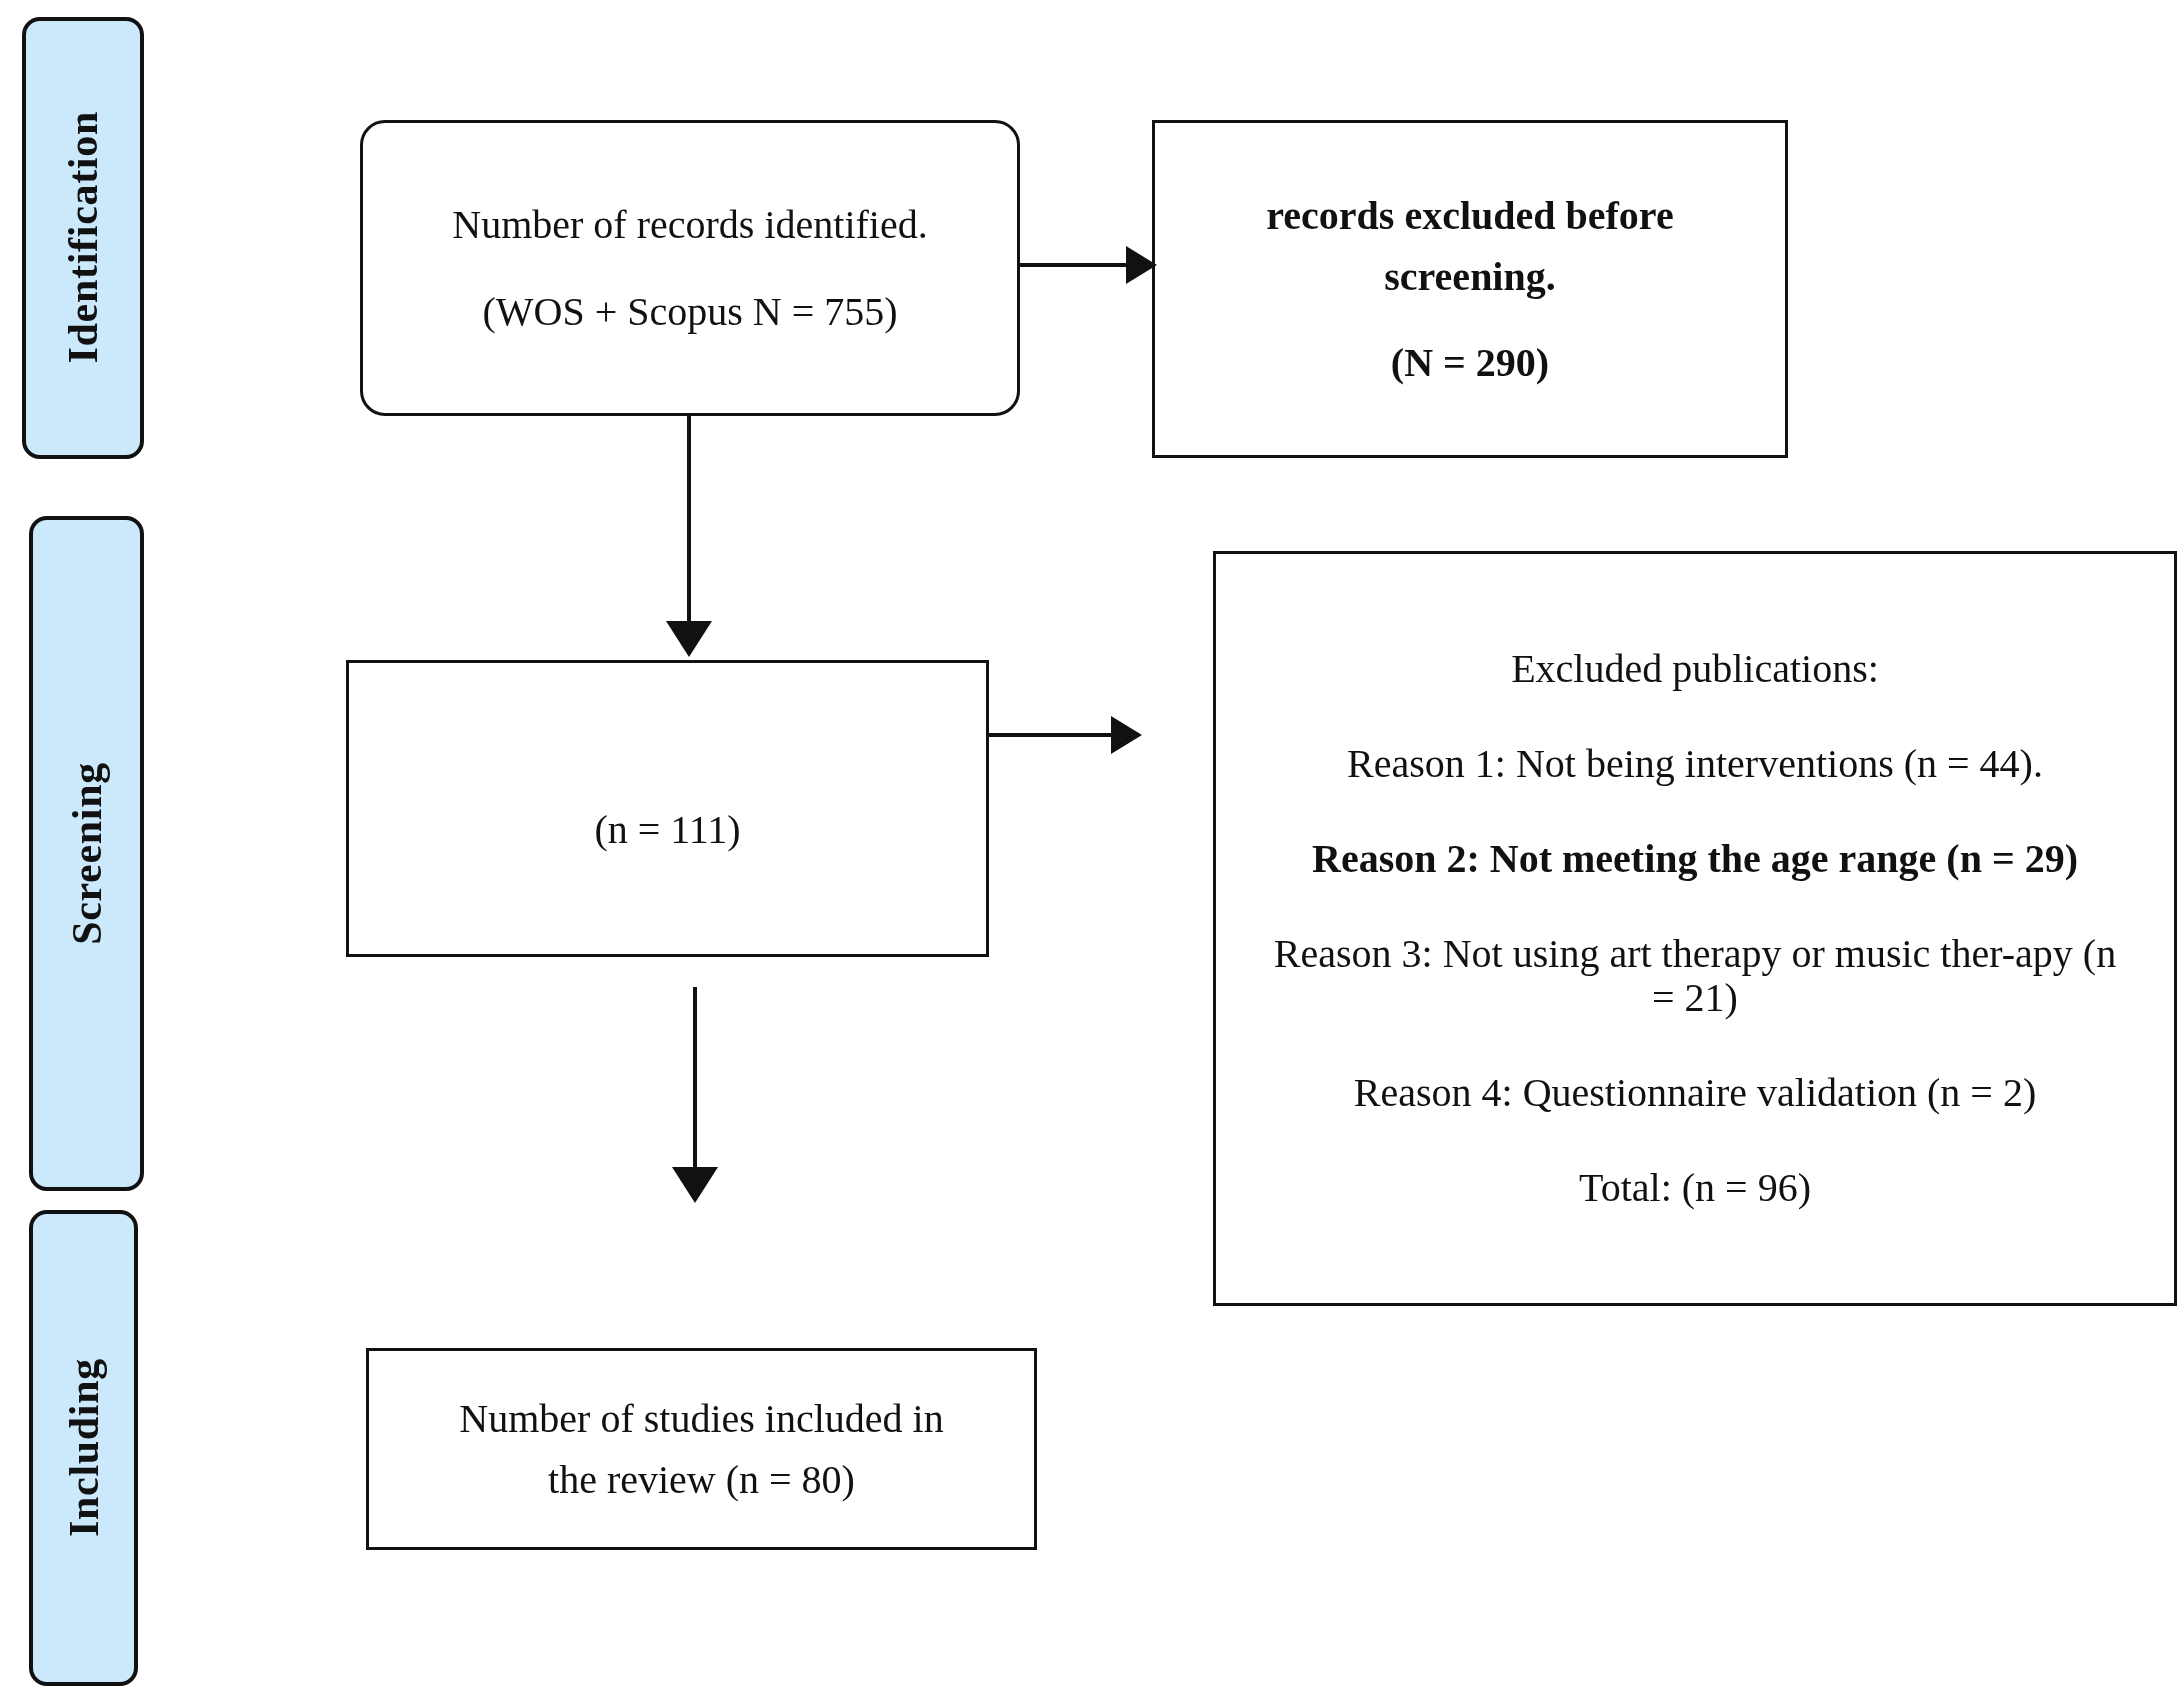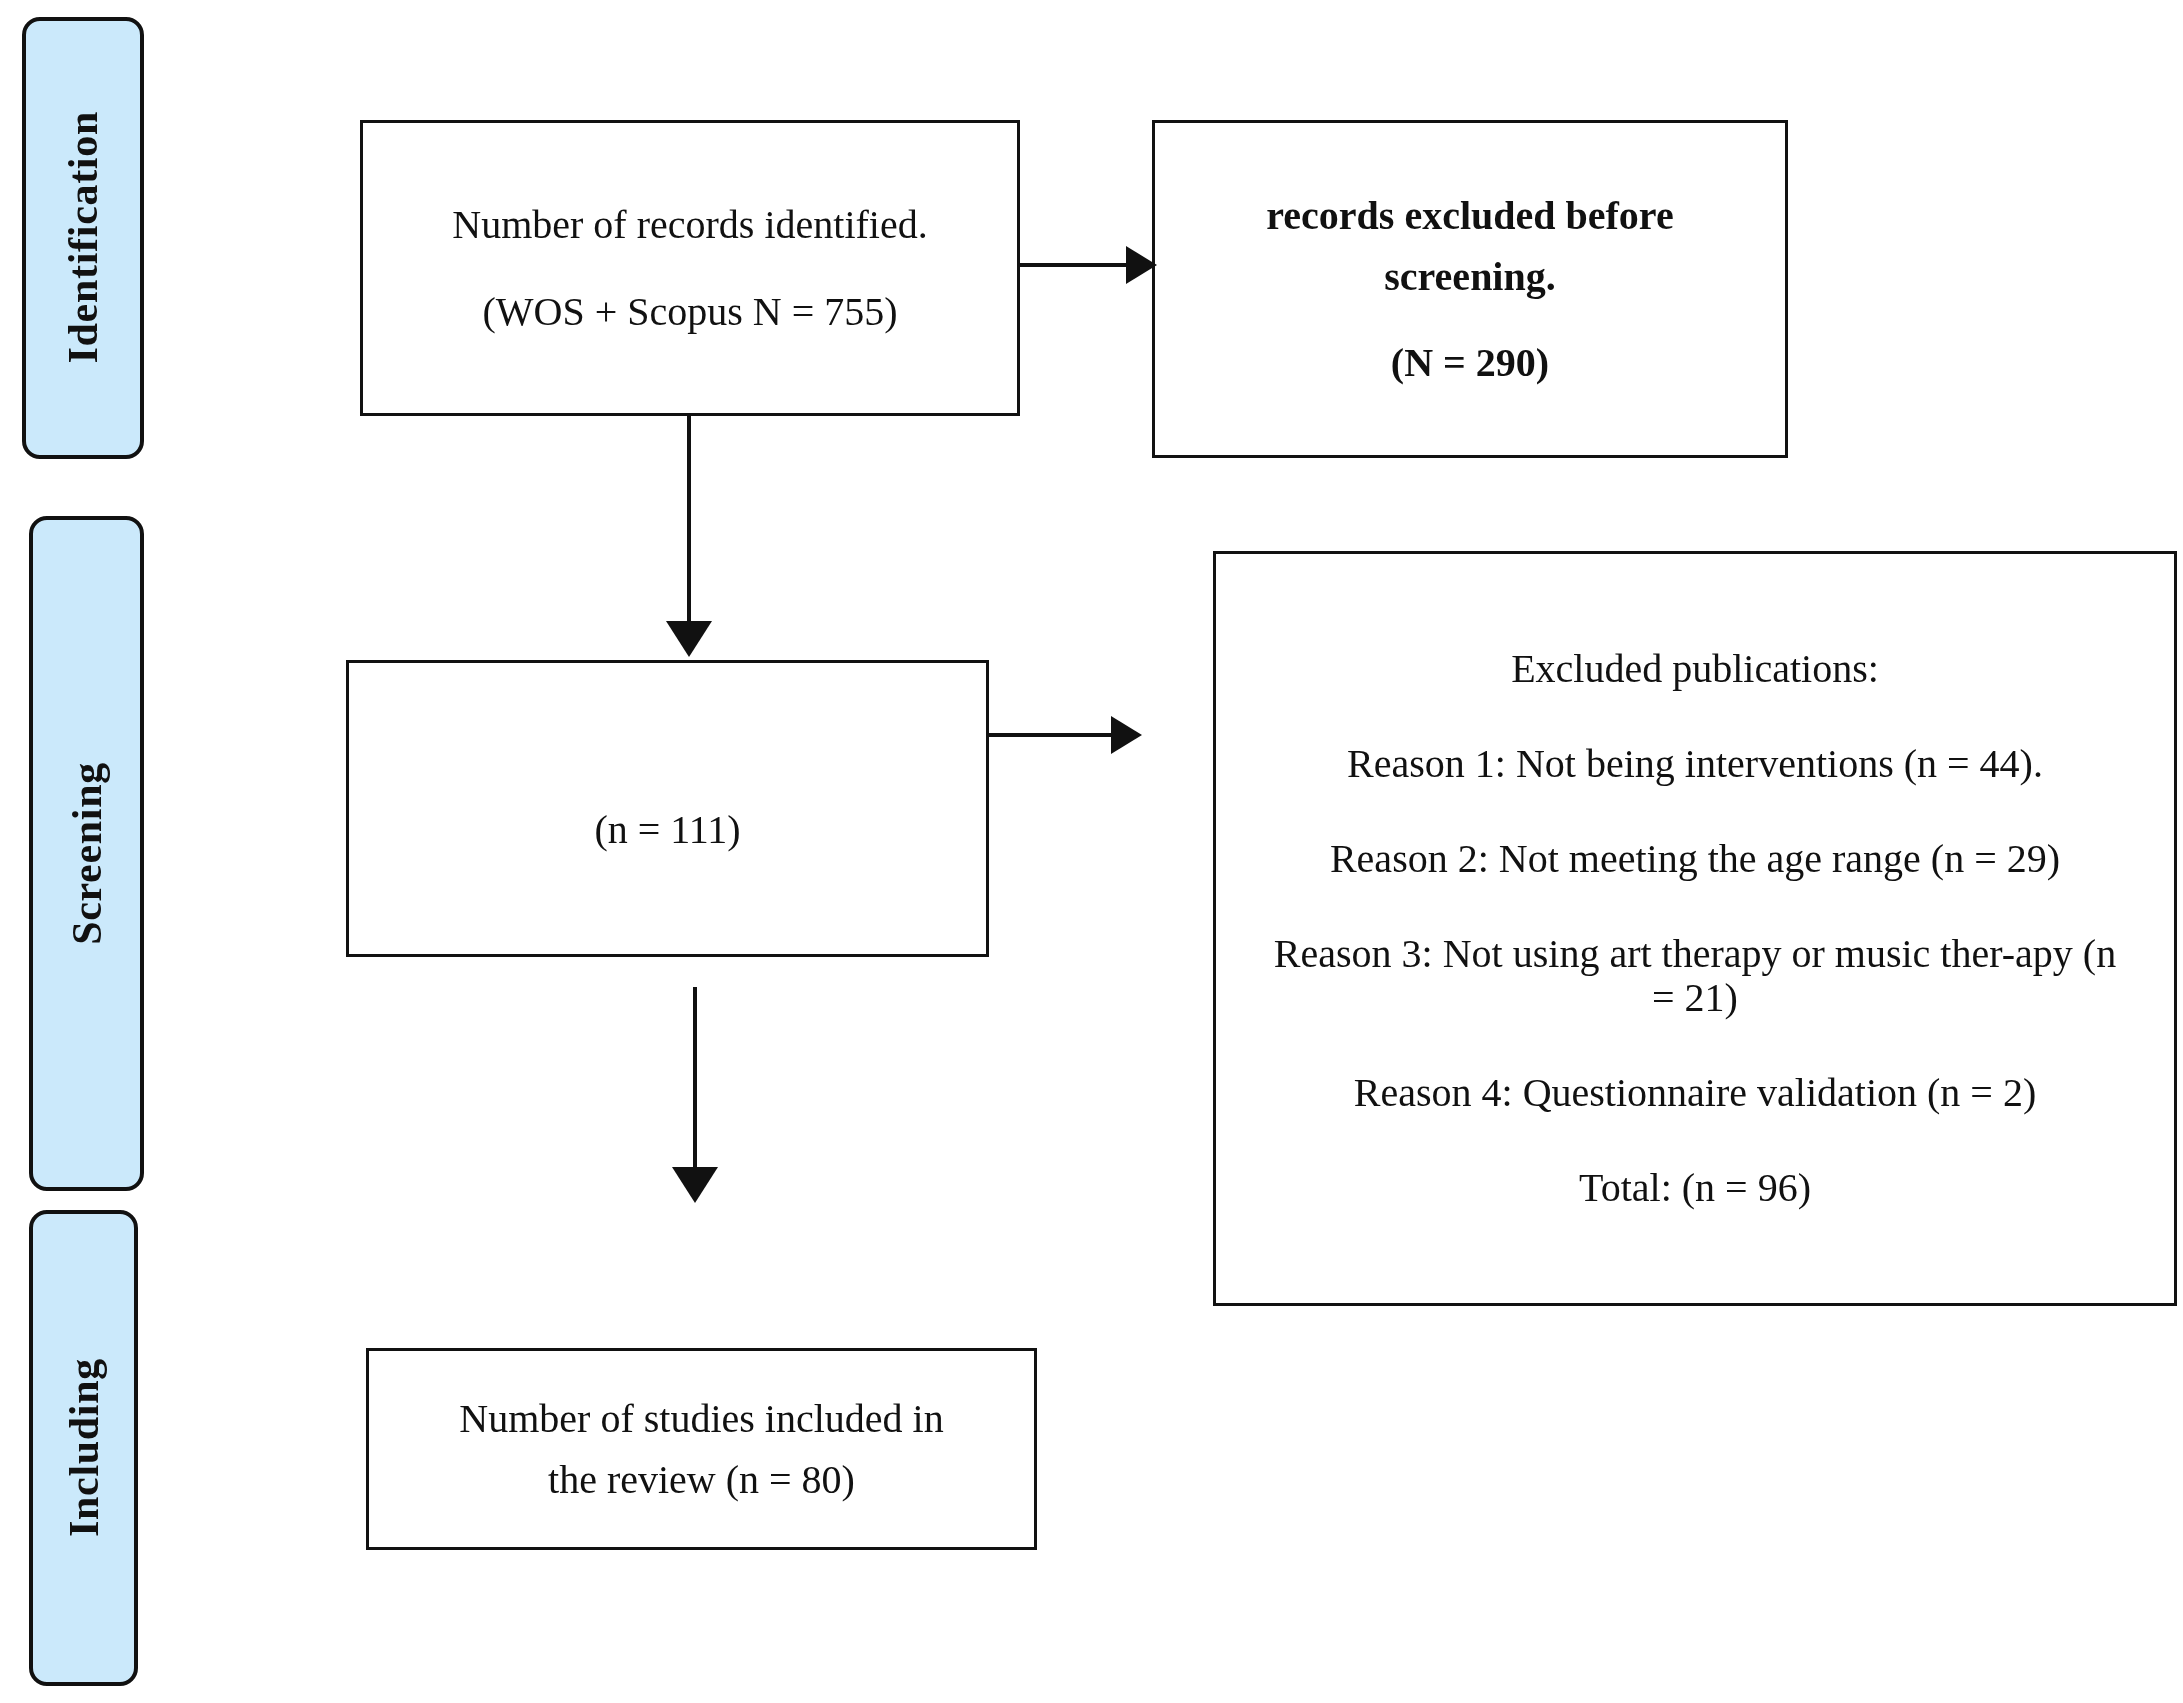--- a/index.html
+++ b/index.html
@@ -60,33 +60,33 @@
   }
   .flow-box .line {
     font-size: 40px;
     line-height: 1.08;
     padding: 0 18px;
     white-space: nowrap;
   }
   .flow-box .line.gap   { margin-top: 43px; }
   .flow-box .line.gap-s { margin-top: 18px; }
 
-  #box-identified   { left: 360px;  top: 120px;  width: 660px;  height: 296px; }
+  #box-identified   { left: 360px;  top: 120px;  width: 660px;  height: 296px; border-radius: 25px; }
   #box-excluded-pre { left: 1152px; top: 120px;  width: 636px;  height: 338px; font-weight: bold; }
   #box-screened     { left: 346px;  top: 660px;  width: 643px;  height: 297px; }
   #box-excluded-pub { left: 1213px; top: 551px;  width: 964px; height: 755px; text-align: center; }
   #box-included     { left: 366px;  top: 1348px; width: 671px;  height: 202px; }
 
   #box-excluded-pub .line {
     font-size: 40px;
     line-height: 1.1;
     padding: 0 28px;
   }
   #box-excluded-pub .line.r1 { margin-top: 51px; }
-  #box-excluded-pub .line.r2 { margin-top: 51px; }
+  #box-excluded-pub .line.r2 { margin-top: 51px; font-weight: bold; }
   #box-excluded-pub .line.r3 { margin-top: 51px; white-space: normal; max-width: 862px; }
   #box-excluded-pub .line.r4 { margin-top: 51px; }
   #box-excluded-pub .line.total { margin-top: 51px; }
 
   
   .connector { position: absolute; }
   .conn-line-h { background: #111111; height: 4.2px; }
   .conn-line-v { background: #111111; width: 4.2px; }
   .arrow-right {
     width: 0; height: 0;

